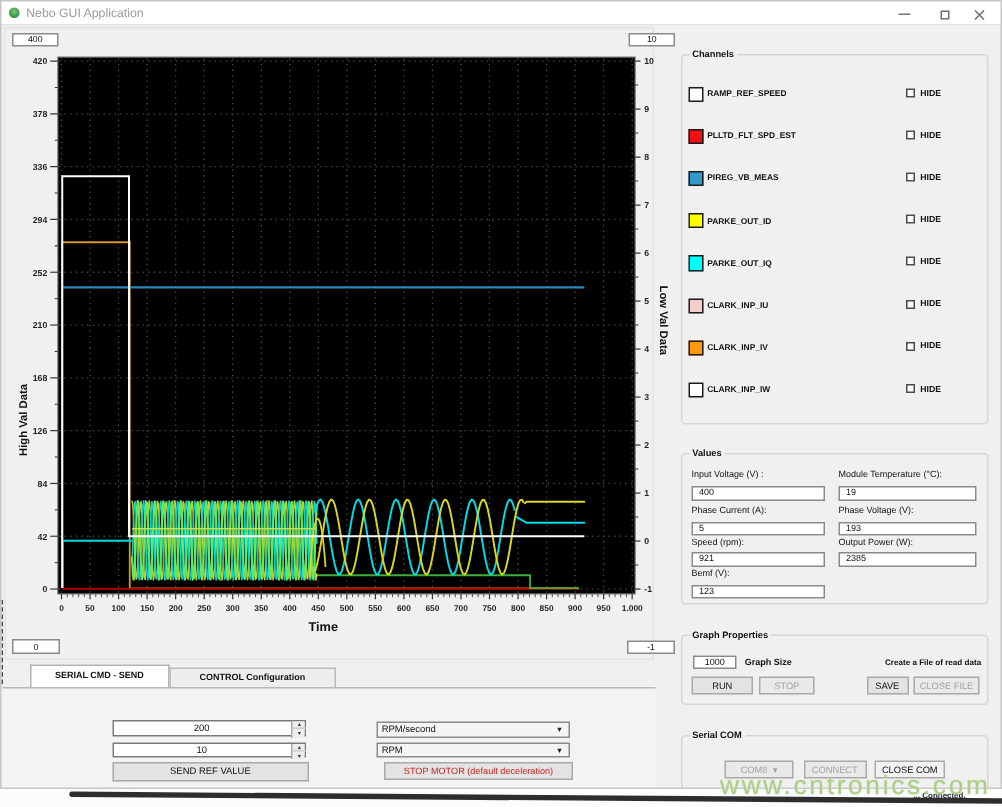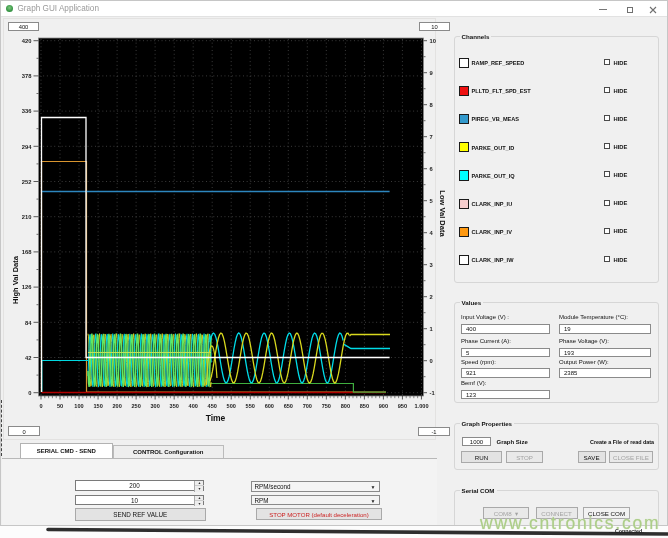--- a/index.html
+++ b/index.html
@@ -3,21 +3,21 @@
 *{margin:0;padding:0;box-sizing:border-box;font-family:"Liberation Sans",sans-serif;}
 html,body{width:668px;height:538px;overflow:hidden;}
 #win{position:relative;width:668px;height:538px;background:#f0f0f0;}
 fieldset{position:absolute;border:1px solid #d6d6d6;border-radius:3px;}
 legend{font-size:6.2px;font-weight:bold;color:#111;margin-left:5px;padding:0 2px;}
 </style></head><body>
 <div id="win">
 
 <div style="position:absolute;left:0;top:0;width:668px;height:17px;background:#ffffff;border-bottom:1px solid #e2e2e2;"></div>
 <div style="position:absolute;left:5.5px;top:4.5px;width:7px;height:7px;border-radius:50%;background:radial-gradient(circle at 50% 40%, #7cc87c 0%, #2f8f3f 70%);"></div>
-<div style="position:absolute;left:17.5px;top:3.5px;font-size:8.2px;color:#9a9a9a;">Graph GUI Application</div>
+<div style="position:absolute;left:17.5px;top:3.5px;font-size:8.2px;color:#9a9a9a;">Nebo GUI Application</div>
 <div style="position:absolute;left:599px;top:9px;width:8px;height:1px;background:#777;"></div>
 <div style="position:absolute;left:627px;top:6.5px;width:6px;height:6px;border:1px solid #707070;"></div>
 <svg width="10" height="10" viewBox="0 0 10 10" style="position:absolute;left:648px;top:5px;">
       <path d="M2,2 L8,8 M8,2 L2,8" stroke="#707070" stroke-width="1.1"></path>
     </svg>
 
 <svg width="460" height="427" viewBox="0 15 460 427" style="position:absolute;left:0;top:15px;">
 <rect x="3.5" y="18.5" width="432" height="421" fill="none" stroke="#e3e2e1" stroke-width="1"></rect>
 <rect x="38.5" y="38" width="385.0" height="358" fill="#000000" stroke="#8a8a8a" stroke-width="0.8"></rect>
 <line x1="39.5" y1="40.7" x2="422.5" y2="40.7" stroke="#484848" stroke-width="0.9" stroke-dasharray="0.9 2.8"></line>

